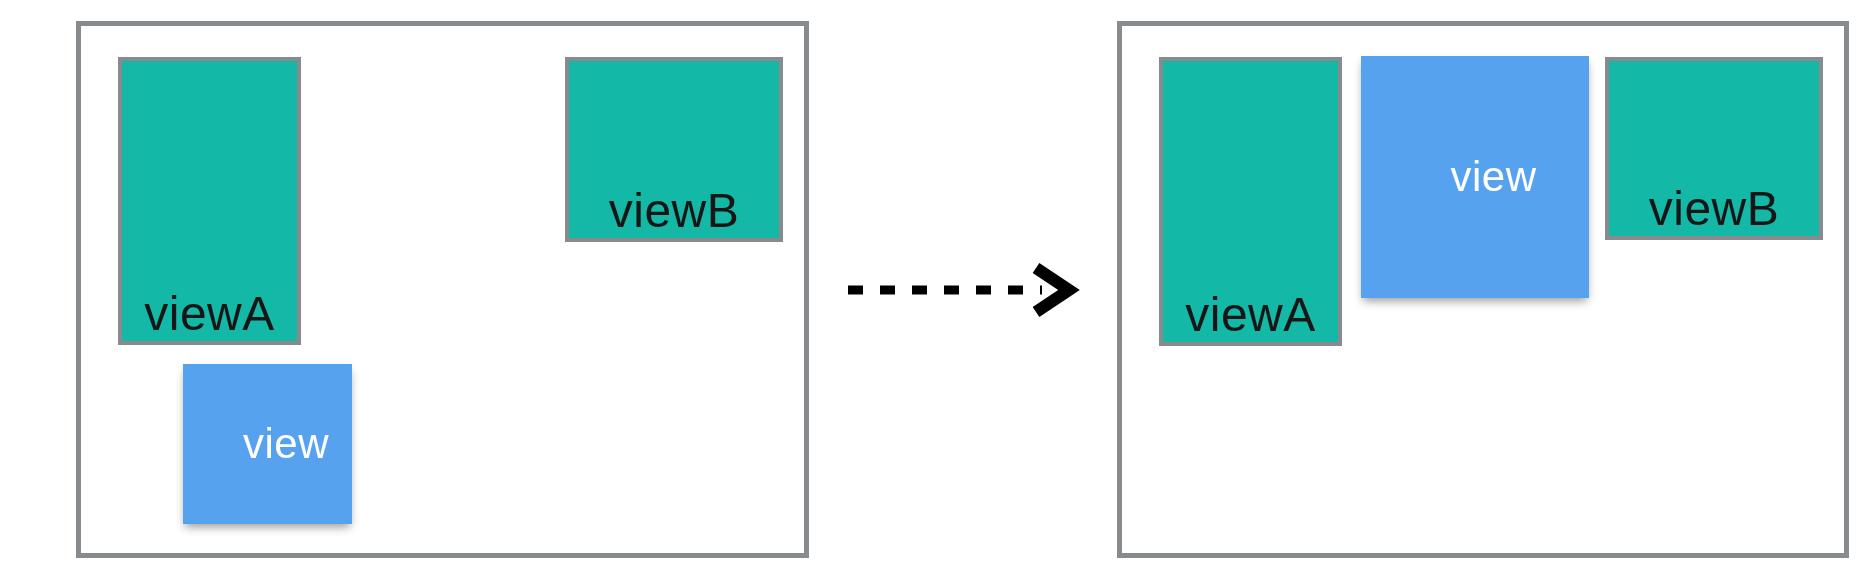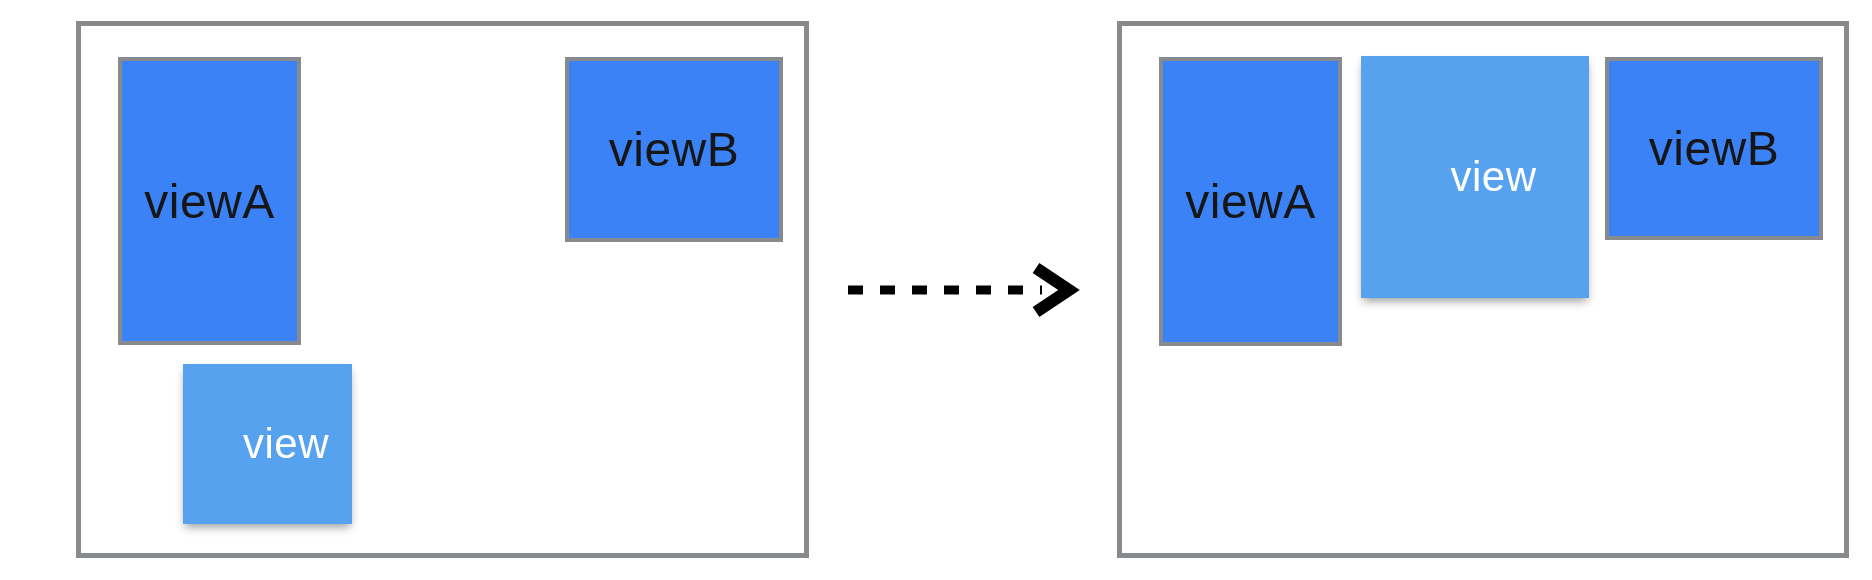--- a/index.html
+++ b/index.html
@@ -29,21 +29,22 @@
     box-sizing: border-box;
     display: flex;
     align-items: center;
     justify-content: center;
     font-size: 48px;
     letter-spacing: 0.5px;
     color: var(--label-color, #161616);
   }
   .whitebox {
     border: 4px solid var(--gray-border, #888b8d);
-    background: #3b82f6;
+    background: #14b8a6;
+    align-items: flex-end;
   }
   .bluebox {
     background: var(--blue, #56a2ee);
     color: var(--blue-label-color, #ffffff);
     font-size: 42px;
     box-shadow: 0 5px 9px -2px rgba(0,0,0,0.40);
     padding-left: 37px;
   }
 
   

